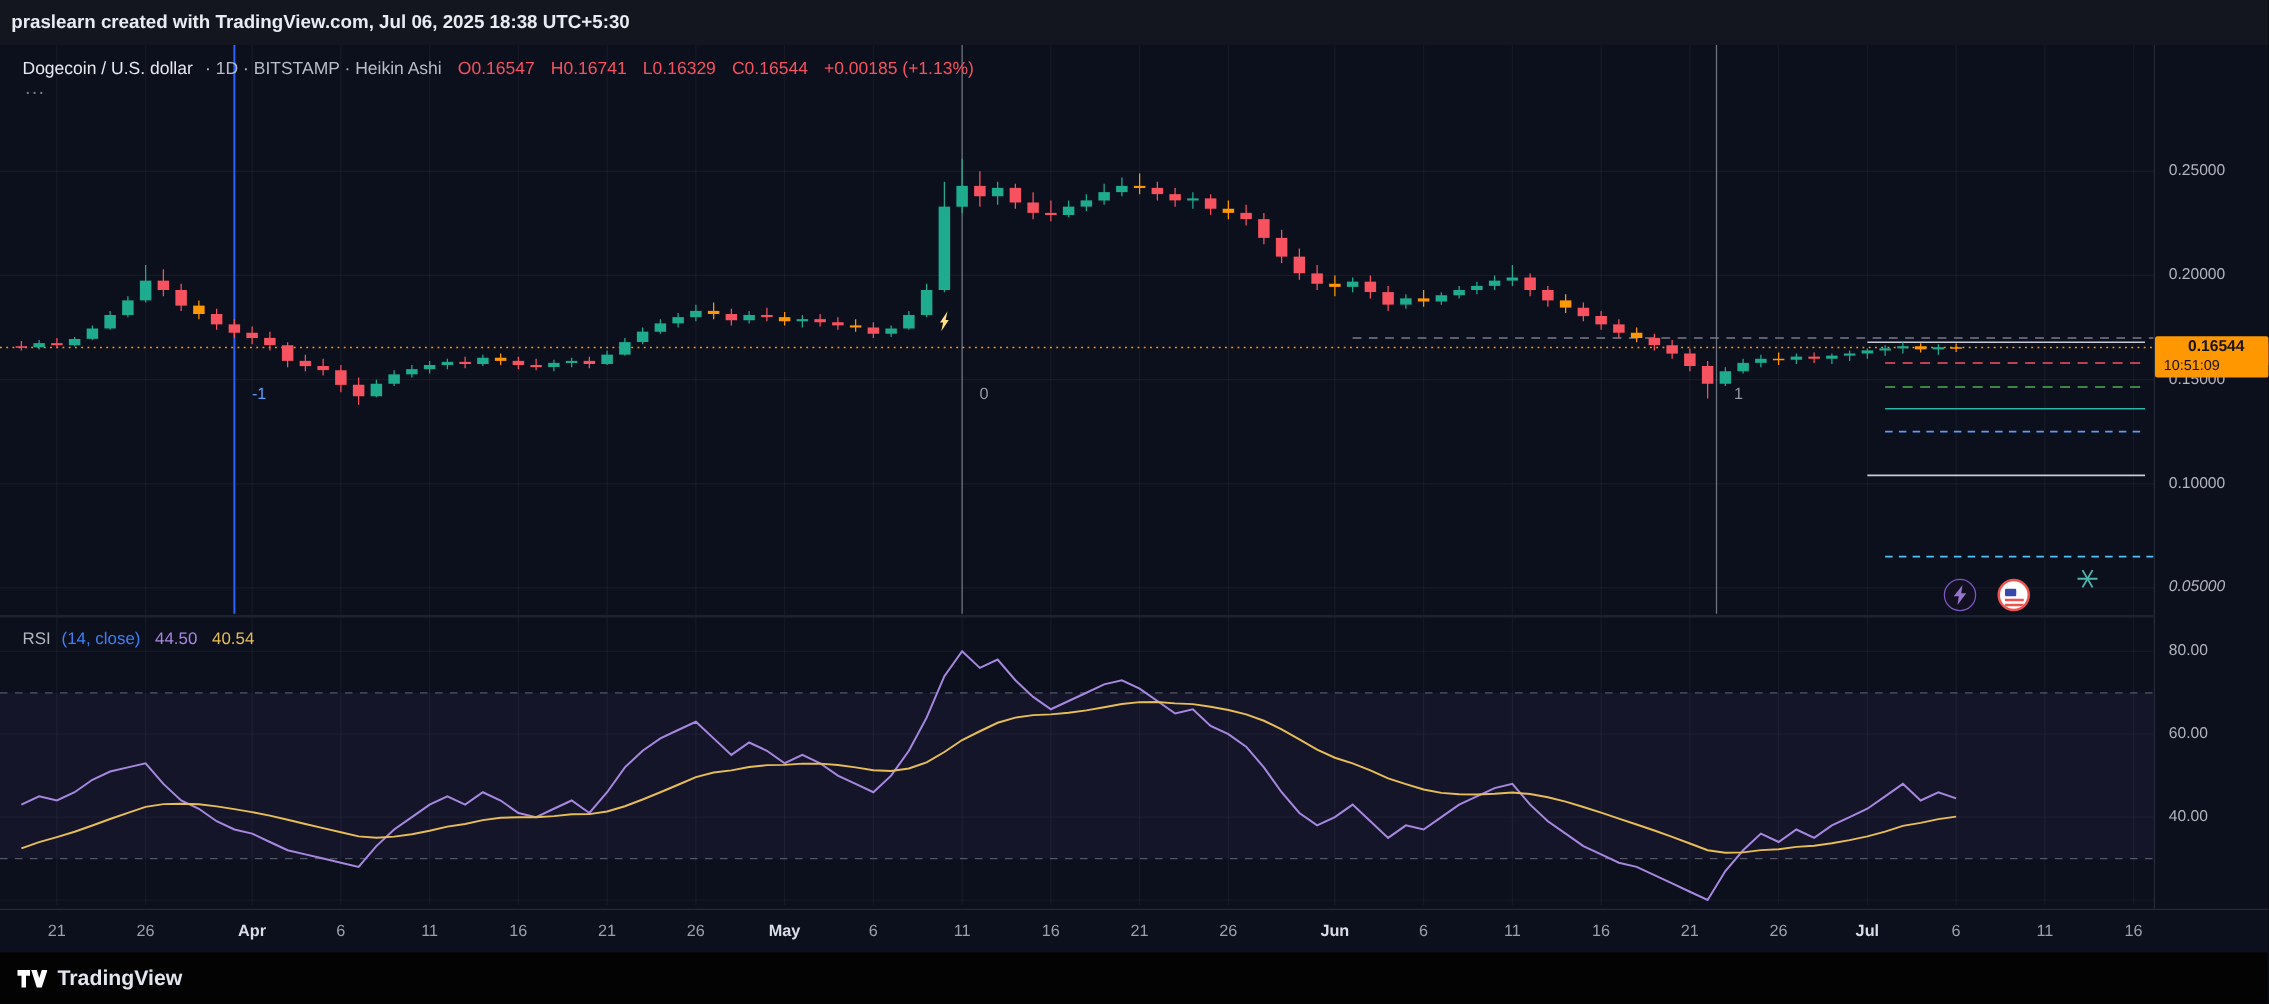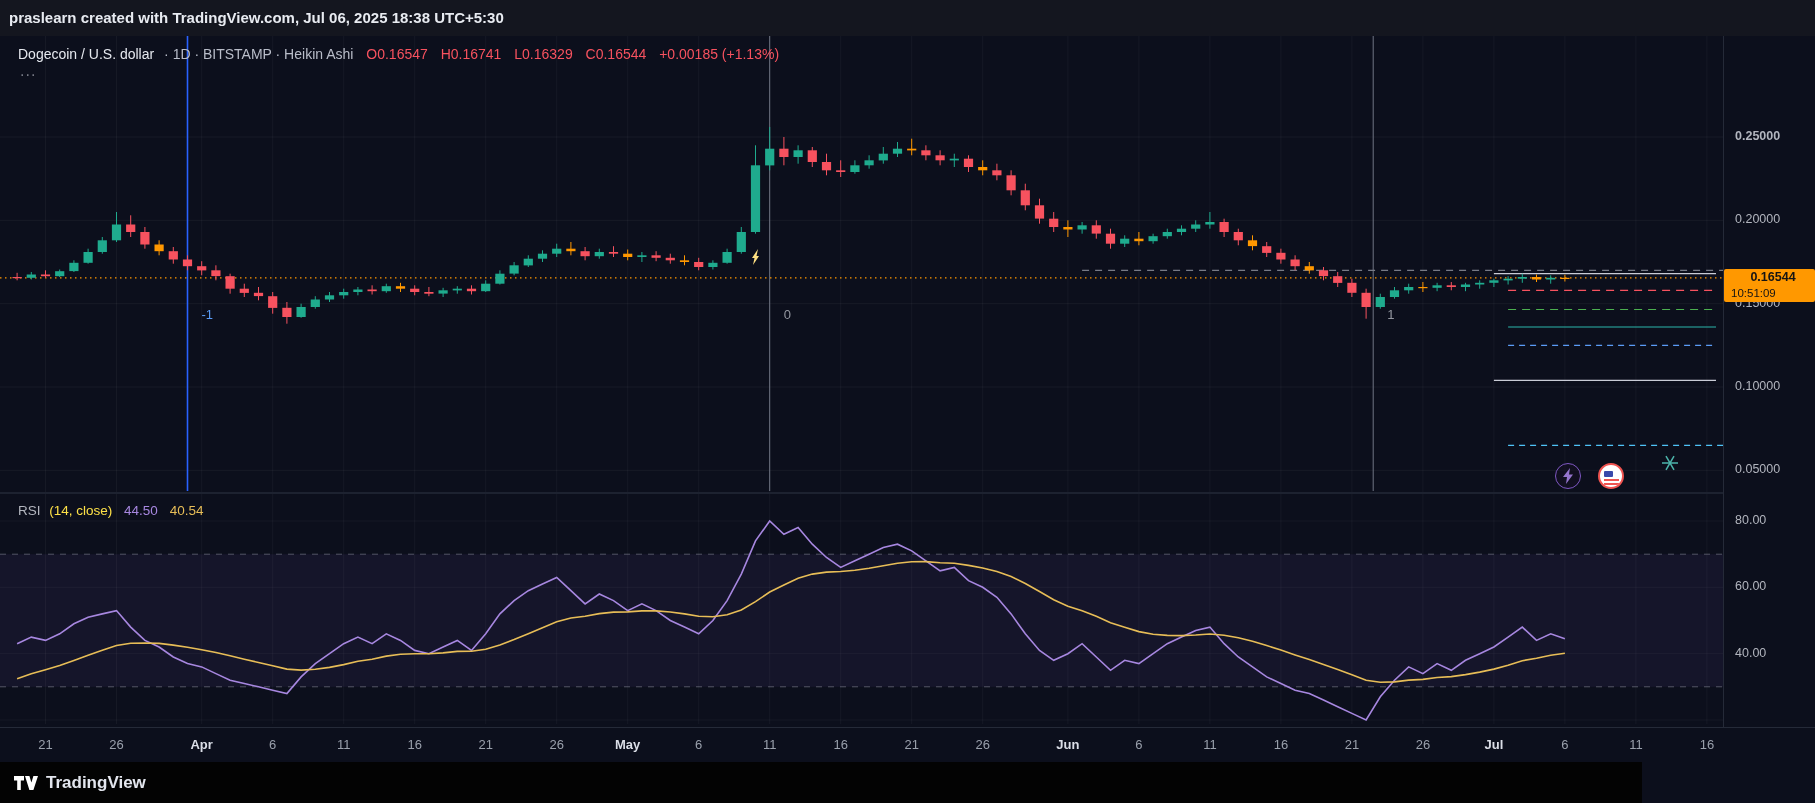--- a/index.html
+++ b/index.html
@@ -21,21 +21,21 @@
   .badge-red{top:249px;height:20px;background:#f7525f;color:#fff;font-size:12.5px;line-height:20px;border-radius:2px;margin-top:24px;}
   .badge-orange{top:269px;height:33px;background:#ff9800;color:#141414;font-size:12.5px;border-radius:2px;}
   .badge-orange .pr{line-height:17px;font-weight:600;text-align:center;}
   .badge-orange .cd{line-height:15px;font-size:11.5px;}
   .rsi-header{position:absolute;left:18px;top:503px;font-size:13.5px;color:#b2b5be;white-space:nowrap;}
   .rsi-header .rsi-val{color:#a787e0;margin-left:8px;}
   .rsi-header .rsi-ma{color:#e7bd57;margin-left:8px;}
   #time-axis{position:absolute;left:0;top:727px;width:1815px;height:48px;background:#0c0f1c;border-top:1px solid #252a38;box-sizing:border-box;}
   .tick{position:absolute;top:0;width:40px;text-align:center;line-height:34px;font-size:13px;color:#9aa0ac;}
   .tick.major{color:#dbdee7;font-weight:600;}
-  .footer{position:absolute;left:0;top:762px;width:1642px;height:41px;background:#030303;display:flex;align-items:center;padding-left:12px;box-sizing:border-box;}
+  .footer{position:absolute;left:0;top:762px;width:1814px;height:41px;background:#030303;display:flex;align-items:center;padding-left:12px;box-sizing:border-box;}
   .brand-text{color:#e3e6ee;font-size:17px;font-weight:700;margin-left:8px;}
   .fab{position:absolute;width:26px;height:26px;border-radius:50%;top:463px;display:flex;align-items:center;justify-content:center;box-sizing:border-box;cursor:pointer;z-index:4;}
   #fab-lightning{left:1555px;border:1.5px solid #7e57c2;background:rgba(22,16,36,.55);}
   #fab-flag{left:1598px;border:2px solid #ef5350;background:#fff;overflow:hidden;}
   .flag-blue{position:absolute;left:4px;top:6px;width:9px;height:6px;background:#3949ab;border-radius:1px;}
   .flag-stripe{position:absolute;left:4px;width:15px;height:2px;background:#ef5350;}
 </style>
 </head>
 <body>
 
@@ -336,42 +336,42 @@
     <span class="ohlc">L0.16329</span>
     <span class="ohlc">C0.16544</span>
     <span class="chg">+0.00185 (+1.13%)</span>
   </div>
 
   <div class="more-dots">...</div>
 
   <div class="usd-btn">USD</div>
 
   <div id="price-axis">
-      <div class="axlbl" style="top: 93px; font-weight: bold;">0.25000</div>
+      <div class="axlbl" style="top: 93px;">0.25000</div>
       <div class="axlbl" style="top: 176.33px;">0.20000</div>
       <div class="axlbl" style="top: 259.66px;">0.15000</div>
       <div class="axlbl" style="top: 342.99px;">0.10000</div>
-      <div class="axlbl" style="top: 426.32px;">0.05000</div>
+      <div class="axlbl" style="top: 426.32px; font-style: italic;">0.05000</div>
       <div class="axlbl" style="top: 477px;">80.00</div>
       <div class="axlbl" style="top: 543.334px;">60.00</div>
       <div class="axlbl" style="top: 609.668px;">40.00</div>
       <div class="axlbl" style="top: 701px;">20.00</div>
     </div>
 
   <div class="badge badge-red">
     <span>0.16679</span>
   </div>
   <div class="badge badge-orange">
     <div class="pr">0.16544</div>
     <div class="cd">10:51:09</div>
   </div>
 
   <div class="rsi-header">
     <span>RSI</span>
-    <span style="margin-left:5px;color:#fde047;">(14, close)</span>
+    <span style="margin-left:5px;color:#3b82f6;">(14, close)</span>
     <span class="rsi-val">44.50</span>
     <span class="rsi-ma">40.54</span>
   </div>
 
   <div class="fab" id="fab-lightning">
     <svg width="12" height="16" viewBox="0 0 12 16">
       <polygon points="8,0 1,9 5,9 4,16 11,6.5 7,6.5" fill="#9575cd"></polygon>
     </svg>
   </div>
   <div class="fab" id="fab-flag">

